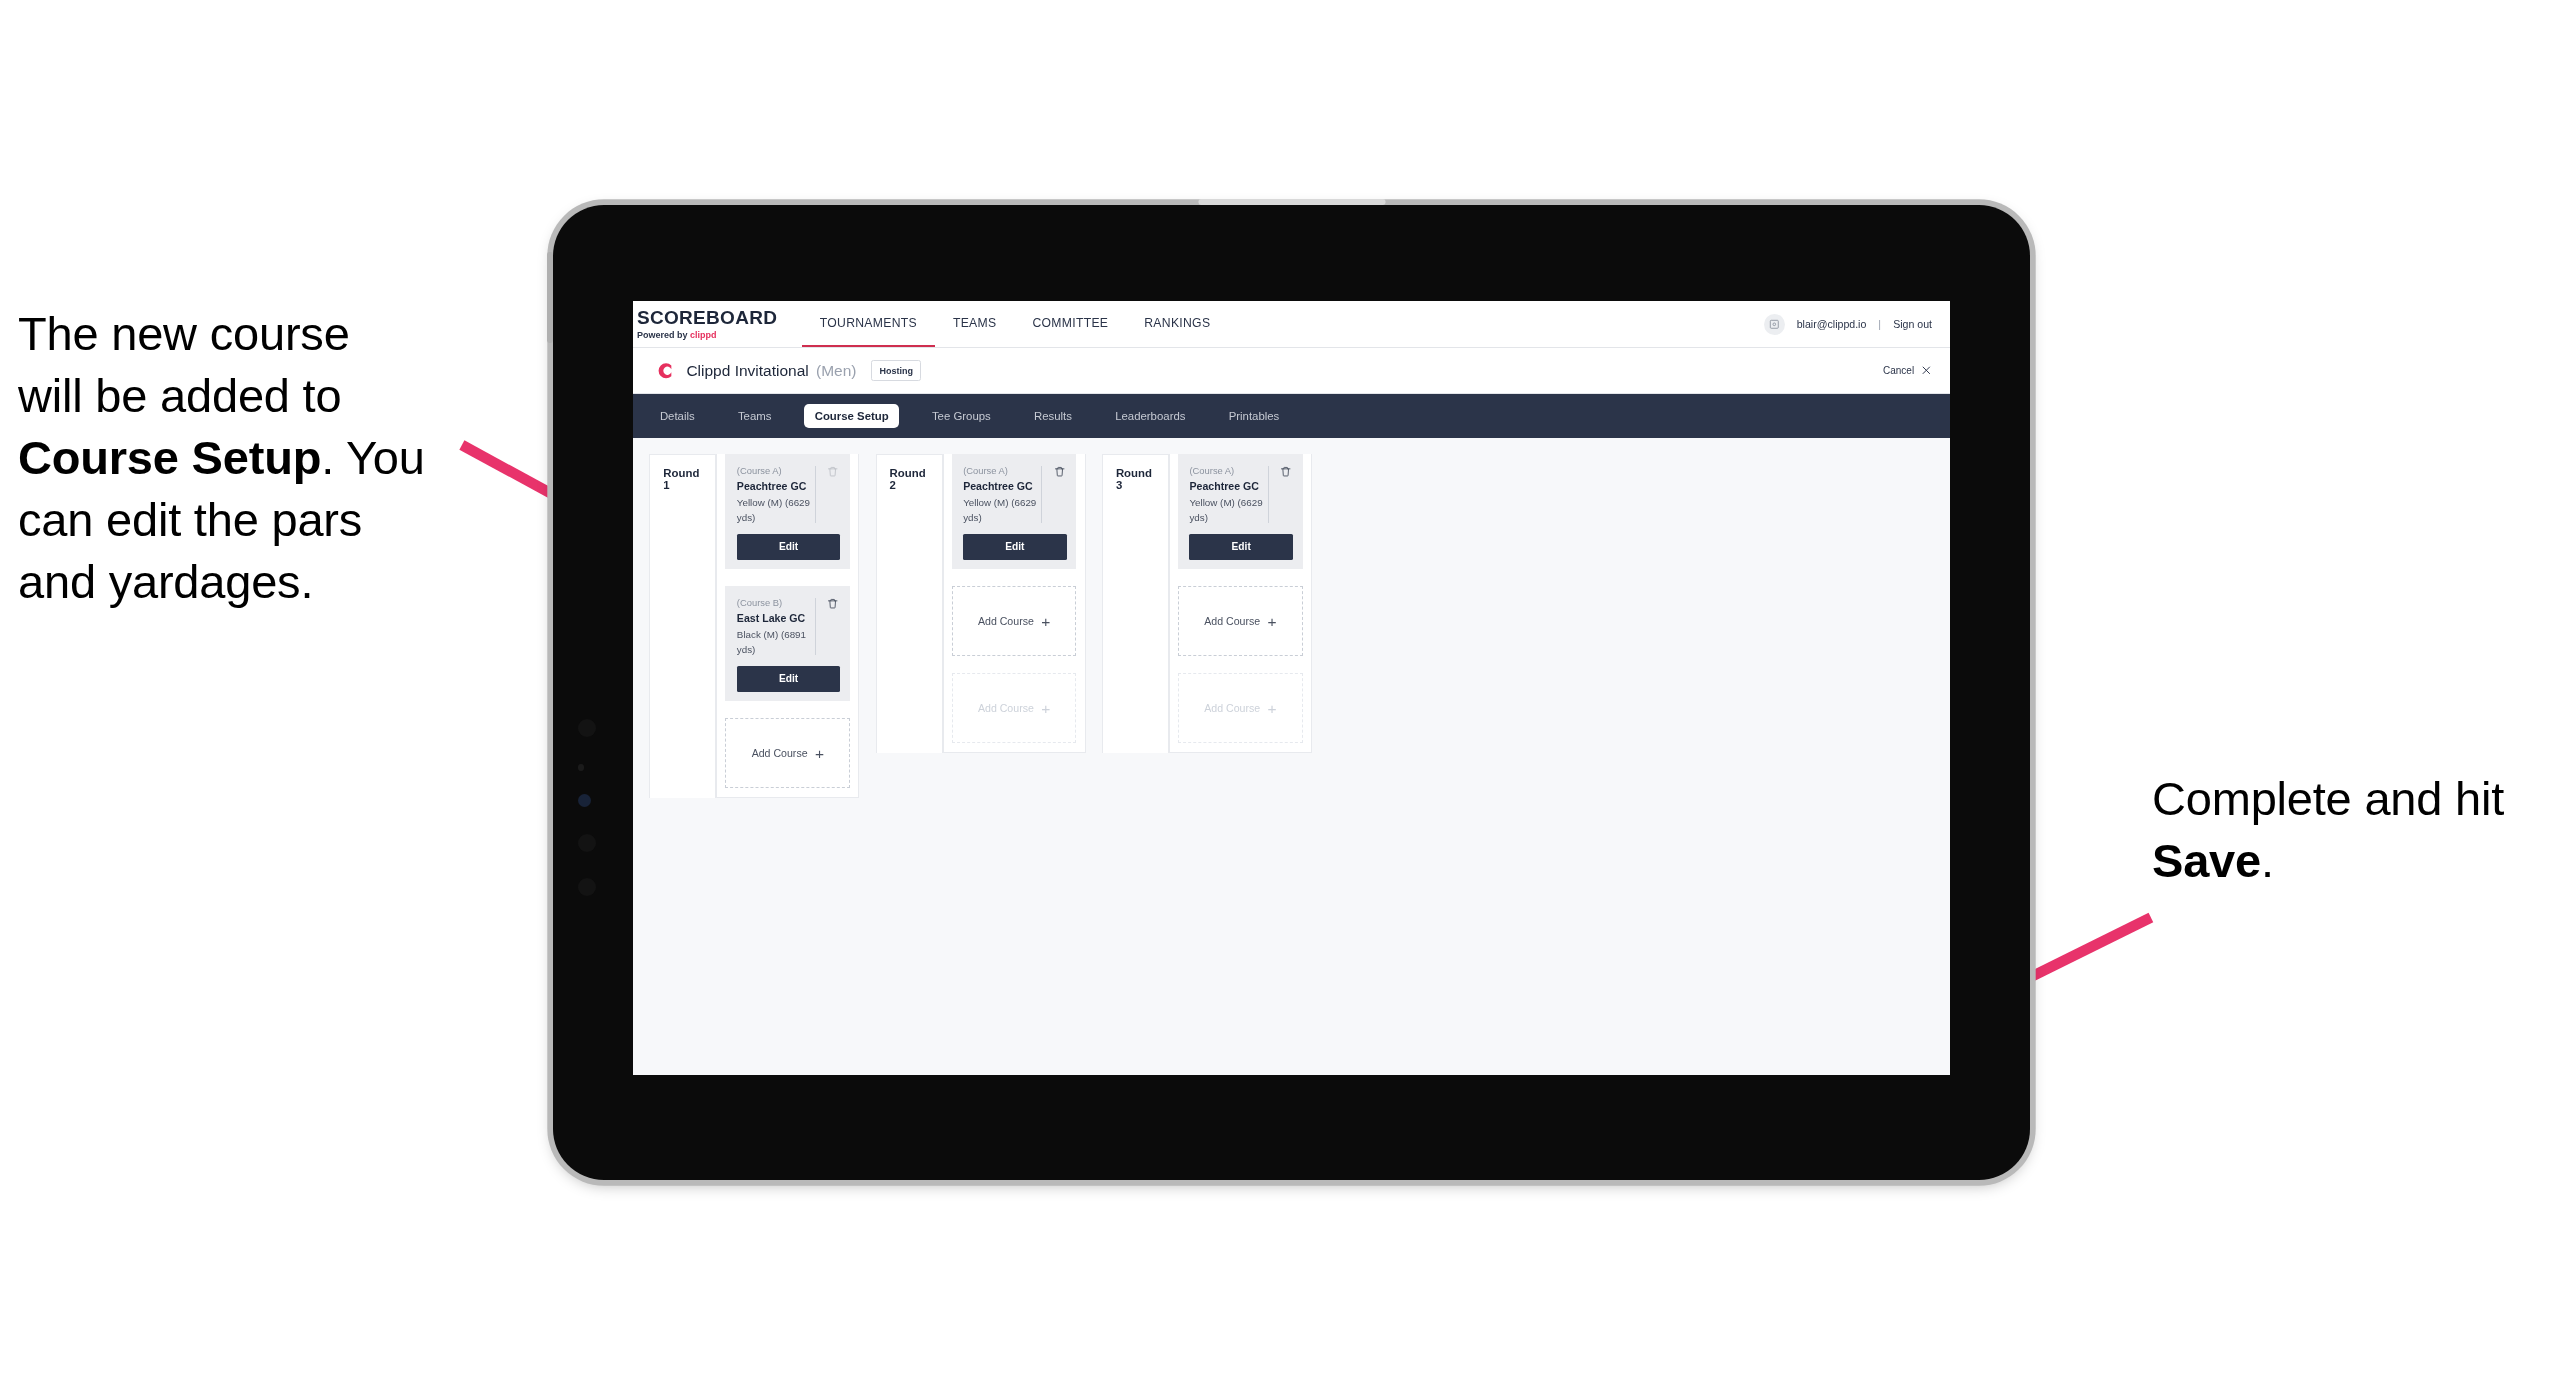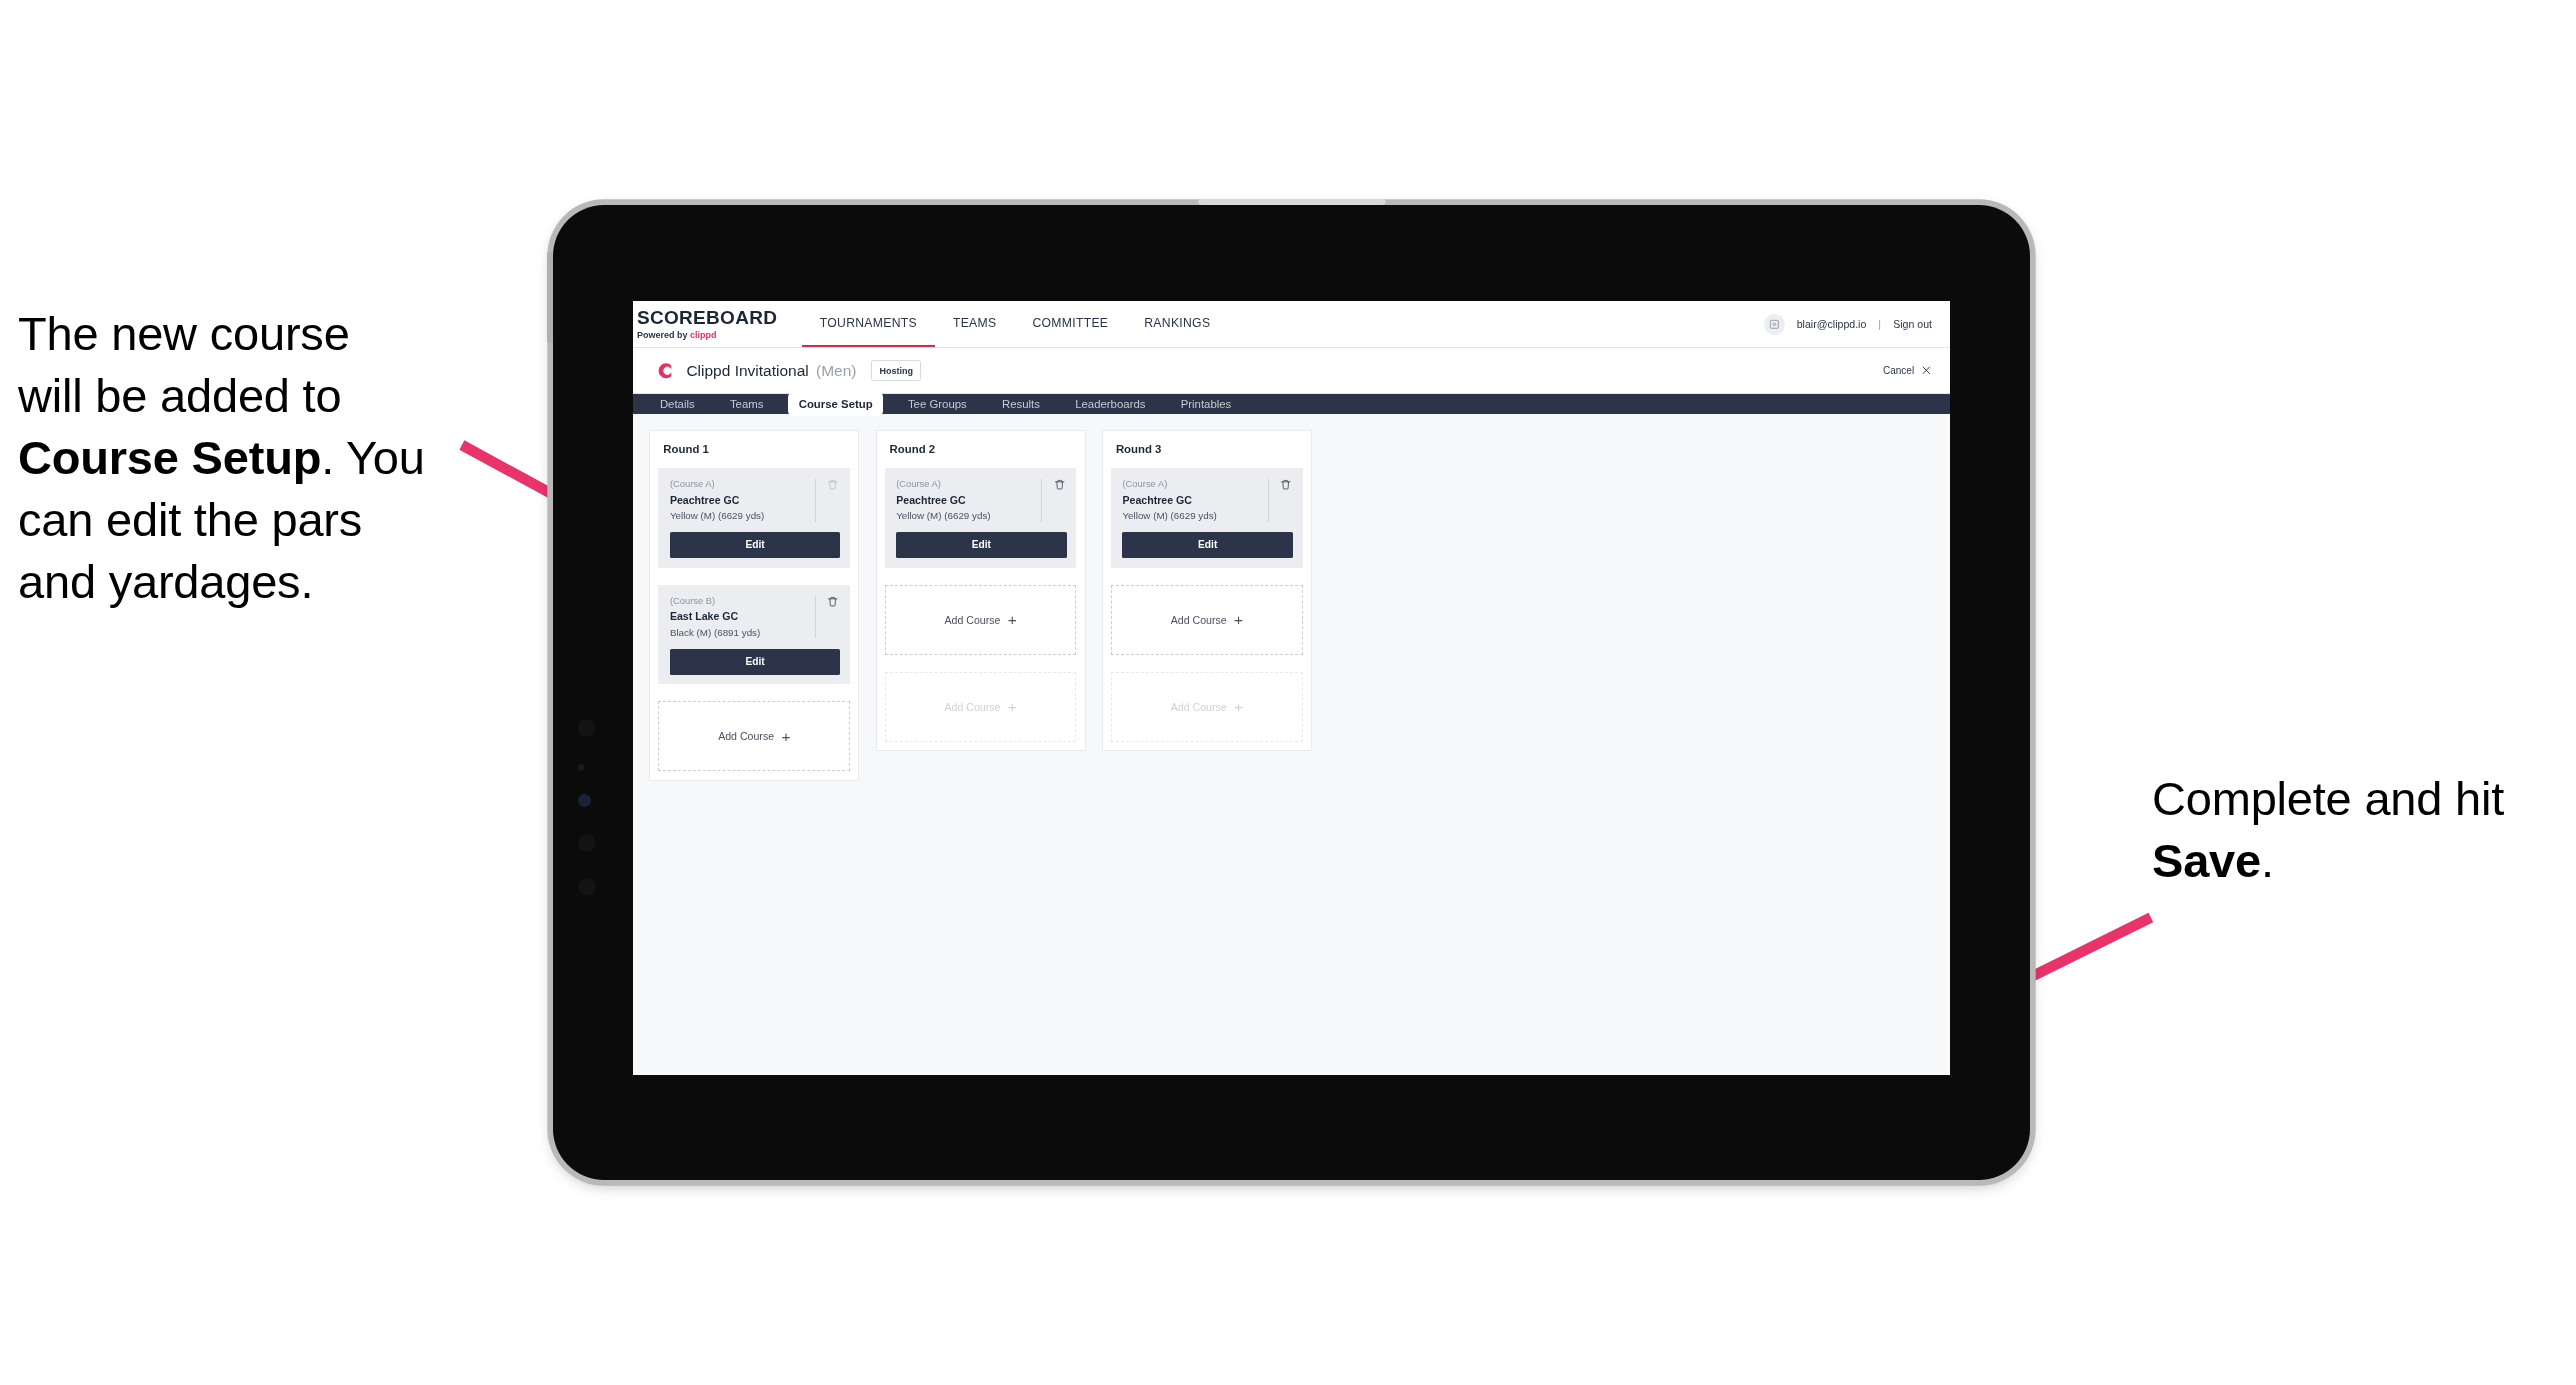--- a/index.html
+++ b/index.html
@@ -110,31 +110,31 @@
     margin-left: 14.7px; font-size: 9px; font-weight: 700; color: #2b3449;
     border: 0.8px solid #d7dae0; border-radius: 2.4px; padding: 4.1px 7.3px; background: #fff;
   }
   .cancel {
     margin-left: auto; display: flex; align-items: center; gap: 7.3px;
     font-size: 10px; color: #2b3449; cursor: pointer;
   }
 
   
   .subnav {
-    display: flex; align-items: center; gap: 14px;
-    height: 20px; background: #2b3449; padding: 0 16.3px; text-align: center;
+    display: flex; align-items: center; gap: 22px;
+    height: 44px; background: #2b3449; padding: 0 16.3px; text-align: center;
   }
   .subnav .tab {
     font-size: 11.4px; color: #c6cad3; padding: 5.7px 10.6px; border-radius: 4.9px; cursor: pointer;
   }
   .subnav .tab.active { background: #ffffff; color: #1d2639; font-weight: 600; }
 
   
   .content { padding: 16.3px 16.3px 0 16.3px; display: flex; gap: 16.3px; align-items: flex-start; }
-  .round-col { width: 210px; display: flex; flex-direction: column; }
+  .round-col { width: 210px; display: flex; }
 
   .round-head {
     background: #ffffff; border: 0.8px solid #e8eaee; border-bottom: none;
     padding: 12.2px 13px; font-size: 11.4px; font-weight: 700; color: #1d2639;
   }
   .round-body {
     background: #ffffff; border: 0.8px solid #e8eaee; border-top: none;
     padding: 0 8.2px 8.2px 8.2px; display: flex; flex-direction: column; gap: 17px;
   }
 

